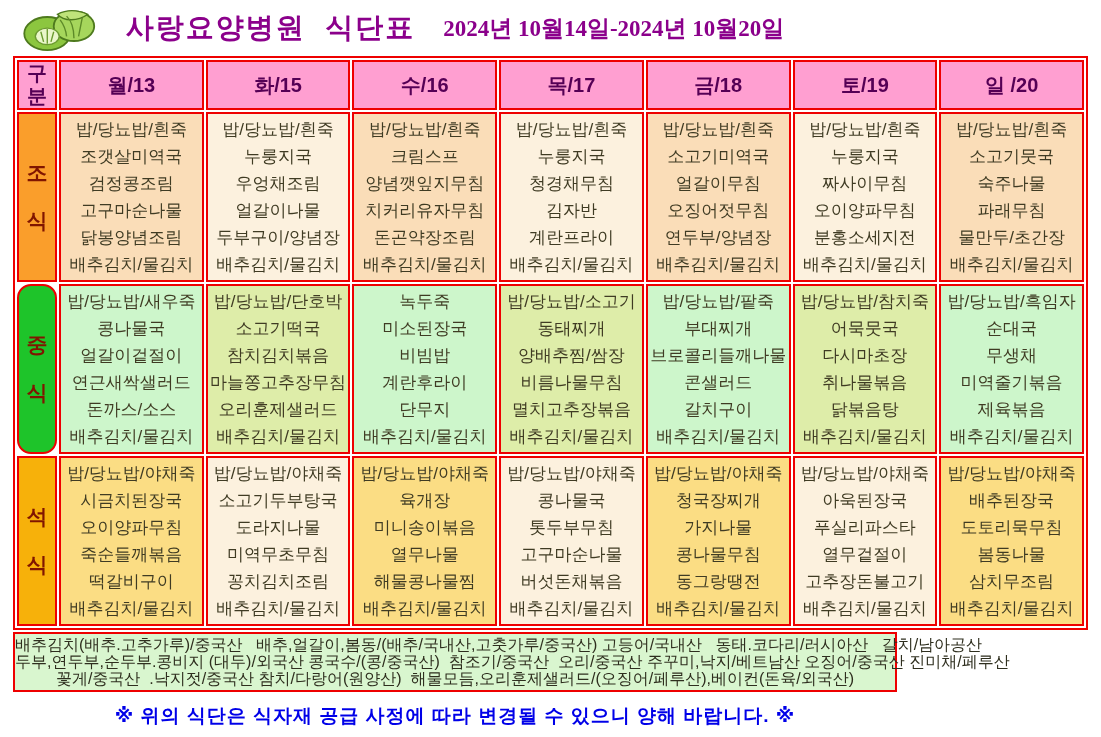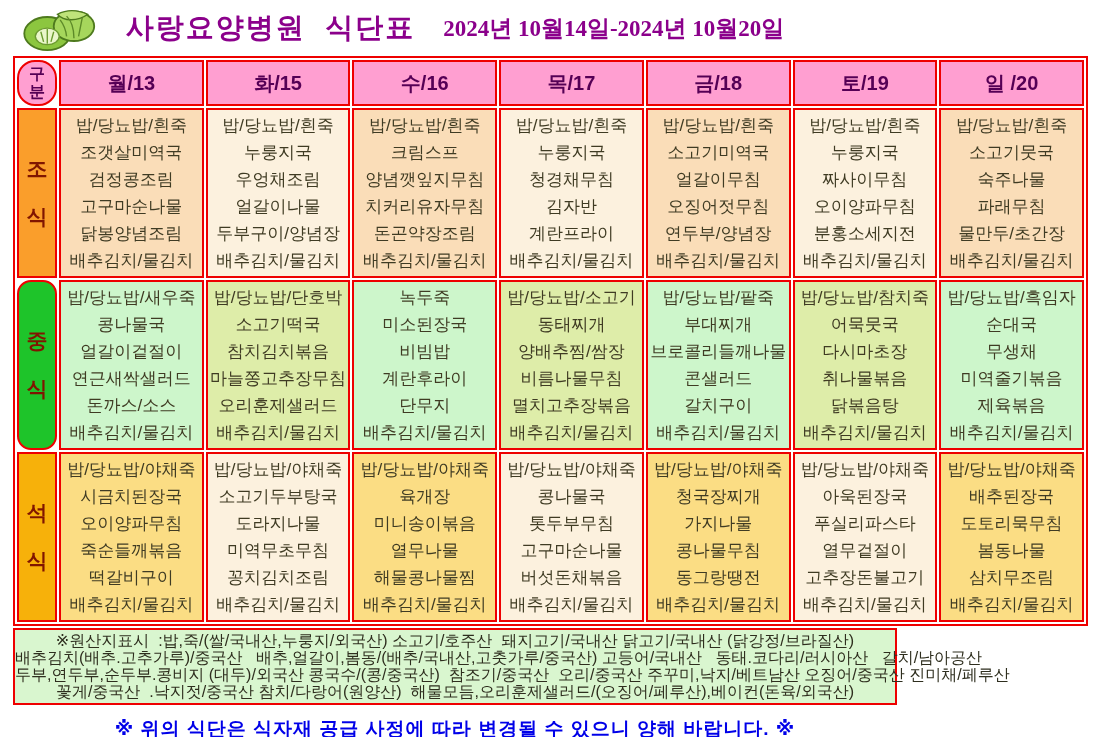--- a/index.html
+++ b/index.html
@@ -51,21 +51,21 @@
   }
   table.menu col.label-col{width:40px;}
   table.menu th,table.menu td{
     border:2px solid var(--red-border);
     text-align:center;vertical-align:middle;padding:0;
   }
   thead th{
     background:var(--header-bg);color:var(--header-text);
     font-size:20px;font-weight:bold;height:42px;
   }
-  th.corner{font-size:16px;line-height:1.15;border-radius:18px;}
+  th.corner{font-size:20px;line-height:1.15;}
   .vtext{display:inline-block;width:1.05em;word-break:break-all;}
   th.meal-label{color:var(--meal-label-text);font-size:21px;font-weight:bold;}
   th.meal-label .vtext{line-height:2.3;}
   th.meal-label.breakfast{background:var(--breakfast-label-bg);margin-top:24px;}
   th.meal-label.lunch{background:var(--lunch-label-bg);border-radius:14px;}
   th.meal-label.dinner{background:var(--dinner-label-bg);}
   td.menu-cell{
     color:var(--cell-text);font-size:17px;line-height:27px;
     height:166px;white-space:pre-line;
   }
@@ -267,21 +267,20 @@
 배추된장국
 도토리묵무침
 봄동나물
 삼치무조림
 배추김치/물김치</td>
       </tr>
     </tbody>
   </table>
 
   <div class="origin-box">
-    <div class="origin-line">※원산지표시  :밥,죽/(쌀/국내산,누룽지/외국산) 소고기/호주산  돼지고기/국내산 닭고기/국내산 (닭강정/브라질산)</div>
     <div class="origin-line">배추김치(배추.고추가루)/중국산   배추,얼갈이,봄동/(배추/국내산,고춧가루/중국산) 고등어/국내산   동태.코다리/러시아산   갈치/남아공산</div>
     <div class="origin-line">두부,연두부,순두부.콩비지 (대두)/외국산 콩국수/(콩/중국산)  참조기/중국산  오리/중국산 주꾸미,낙지/베트남산 오징어/중국산 진미채/페루산</div>
     <div class="origin-line">꽃게/중국산  .낙지젓/중국산 참치/다랑어(원양산)  해물모듬,오리훈제샐러드/(오징어/페루산),베이컨(돈육/외국산)</div>
   </div>
 
   <div class="bottom-note">※ 위의 식단은 식자재 공급 사정에 따라 변경될 수 있으니 양해 바랍니다. ※</div>
 
 </div>
 
 </body></html>

